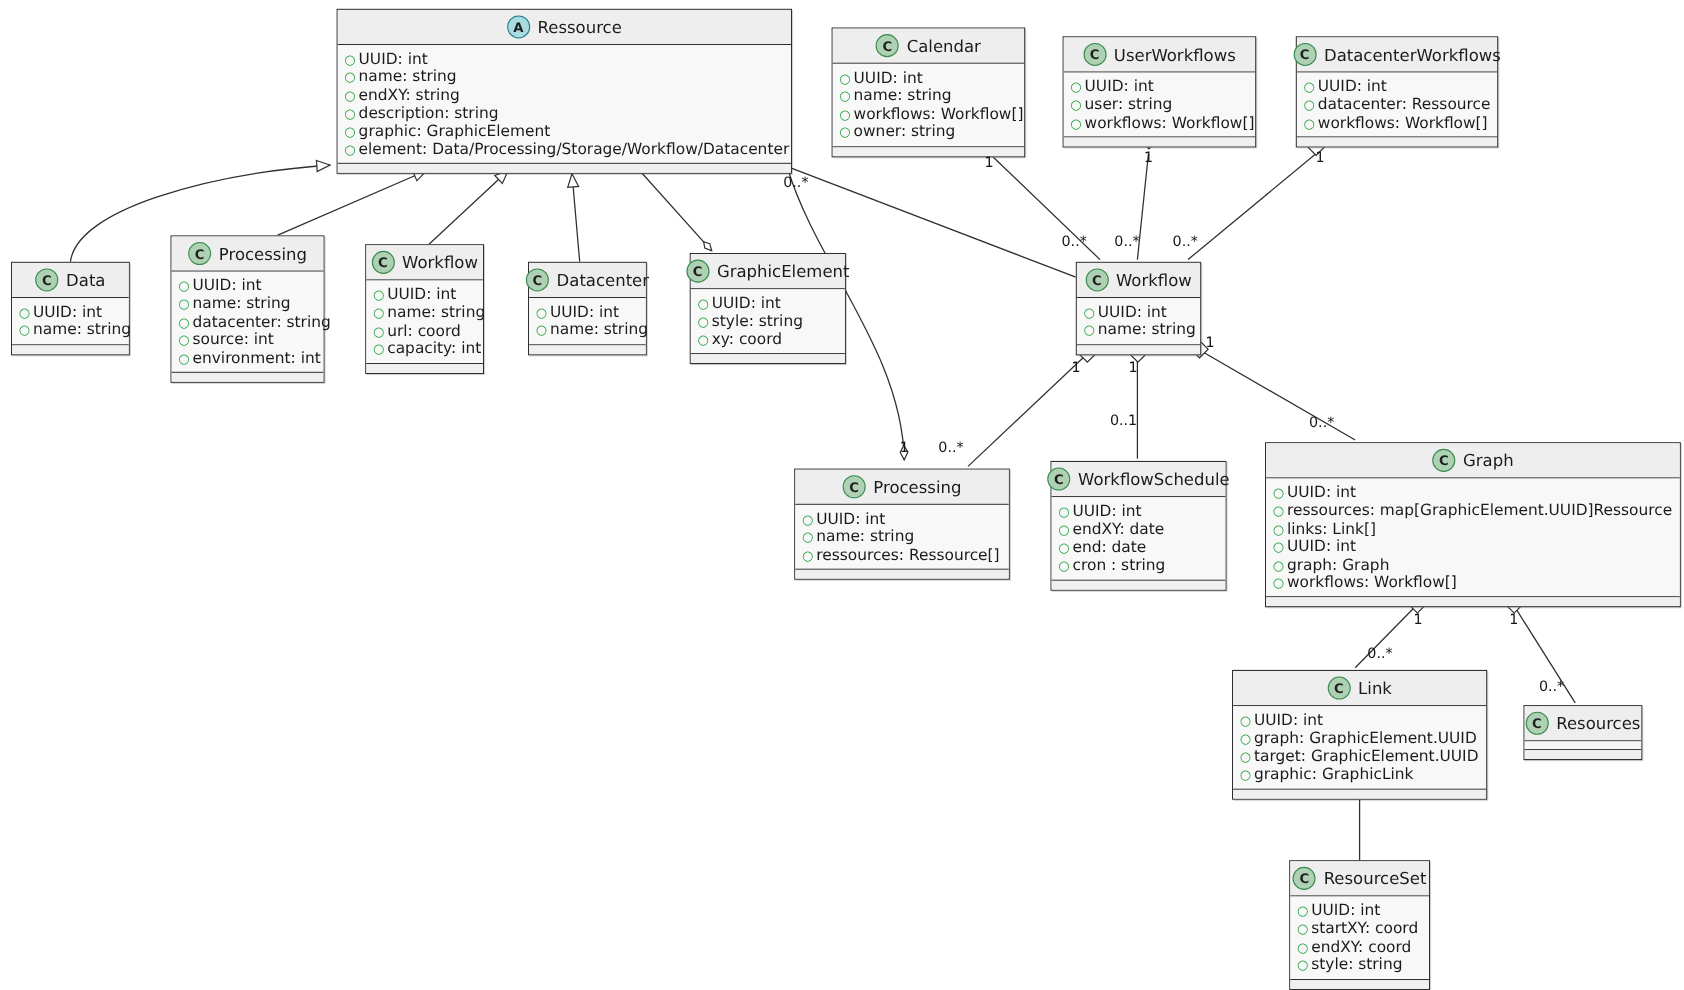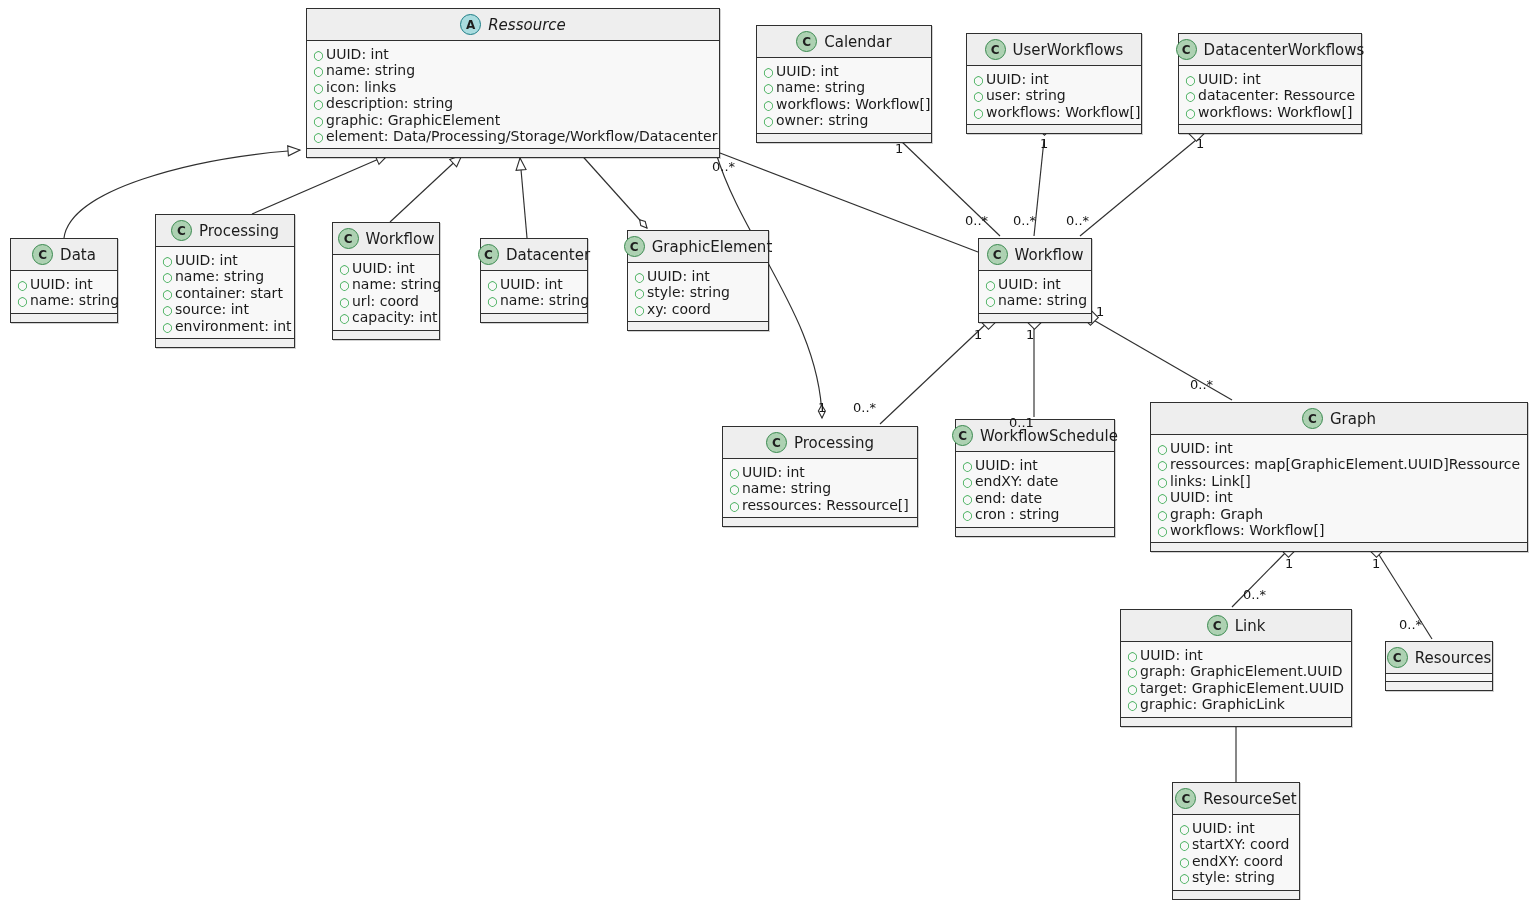--- a/index.html
+++ b/index.html
@@ -23,21 +23,21 @@
     background:#eeeeee;
     border-bottom:1px solid #2f2f2f;
     height:31px;
     display:flex;align-items:center;justify-content:center;
     gap:7px;
     padding:0 8px;
     font-size:15px;
     color:#1b1b1b;
     white-space:nowrap;
   }
-  .uml-title.abstract .tname{font-style:italic;text-align:right;}
+  .uml-title.abstract .tname{text-align:right;}
   .badge{
     width:19px;height:19px;border-radius:50%;
     display:inline-flex;align-items:center;justify-content:center;
     font-size:12px;font-weight:bold;line-height:1;
     flex:0 0 auto;
   }
   .badge.c{background:#add1b2;border:1px solid #3a8a4f;color:#1f1f1f;}
   .badge.a{background:#a9dcdf;border:1px solid #1c7d86;color:#1f1f1f;}
 
   .uml-attrs{
@@ -131,21 +131,21 @@
           <div class="attr">
             <span class="vis">○</span>
             <span>UUID: int</span>
           </div>
           <div class="attr">
             <span class="vis">○</span>
             <span>name: string</span>
           </div>
           <div class="attr">
             <span class="vis">○</span>
-            <span>icon: links</span>
+            <span>endXY: string</span>
           </div>
           <div class="attr">
             <span class="vis">○</span>
             <span>description: string</span>
           </div>
           <div class="attr">
             <span class="vis">○</span>
             <span>graphic: GraphicElement</span>
           </div>
           <div class="attr">
@@ -248,21 +248,21 @@
           <div class="attr">
             <span class="vis">○</span>
             <span>UUID: int</span>
           </div>
           <div class="attr">
             <span class="vis">○</span>
             <span>name: string</span>
           </div>
           <div class="attr">
             <span class="vis">○</span>
-            <span>container: start</span>
+            <span>datacenter: string</span>
           </div>
           <div class="attr">
             <span class="vis">○</span>
             <span>source: int</span>
           </div>
           <div class="attr">
             <span class="vis">○</span>
             <span>environment: int</span>
           </div>
         </div>
@@ -492,20 +492,20 @@
       <div class="mult" style="left: 1040px; top: 137px;">1</div>
       <div class="mult" style="left: 1196px; top: 137px;">1</div>
       <div class="mult" style="left: 965px; top: 214px;">0..*</div>
       <div class="mult" style="left: 1013px; top: 214px;">0..*</div>
       <div class="mult" style="left: 1066px; top: 214px;">0..*</div>
       <div class="mult" style="left: 974px; top: 328px;">1</div>
       <div class="mult" style="left: 1026px; top: 328px;">1</div>
       <div class="mult" style="left: 1096px; top: 305px;">1</div>
       <div class="mult" style="left: 818px; top: 401px;">1</div>
       <div class="mult" style="left: 853px; top: 401px;">0..*</div>
-      <div class="mult" style="left: 1009px; top: 416px;">0..1</div>
+      <div class="mult" style="left: 1009px; top: 376px;">0..1</div>
       <div class="mult" style="left: 1190px; top: 378px;">0..*</div>
       <div class="mult" style="left: 1285px; top: 557px;">1</div>
       <div class="mult" style="left: 1243px; top: 588px;">0..*</div>
       <div class="mult" style="left: 1372px; top: 557px;">1</div>
       <div class="mult" style="left: 1399px; top: 618px;">0..*</div>
     </div>
 </div>
 
 </body></html>

